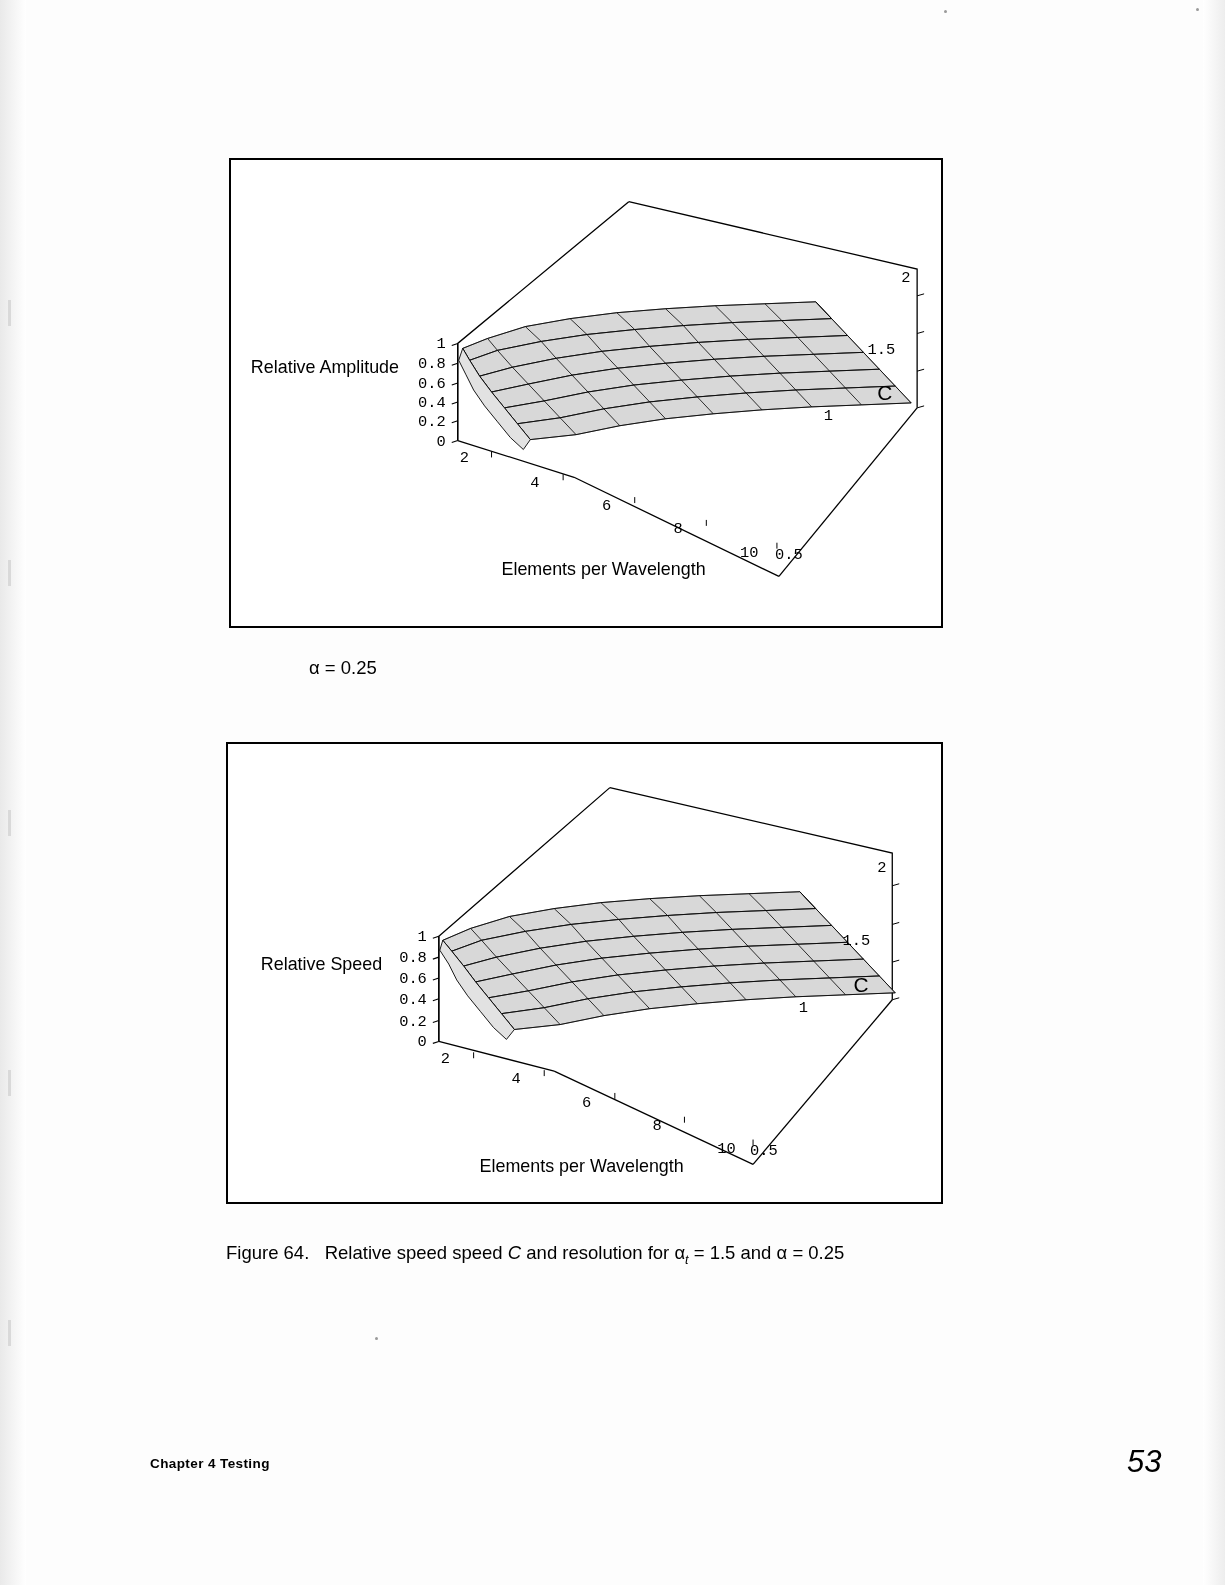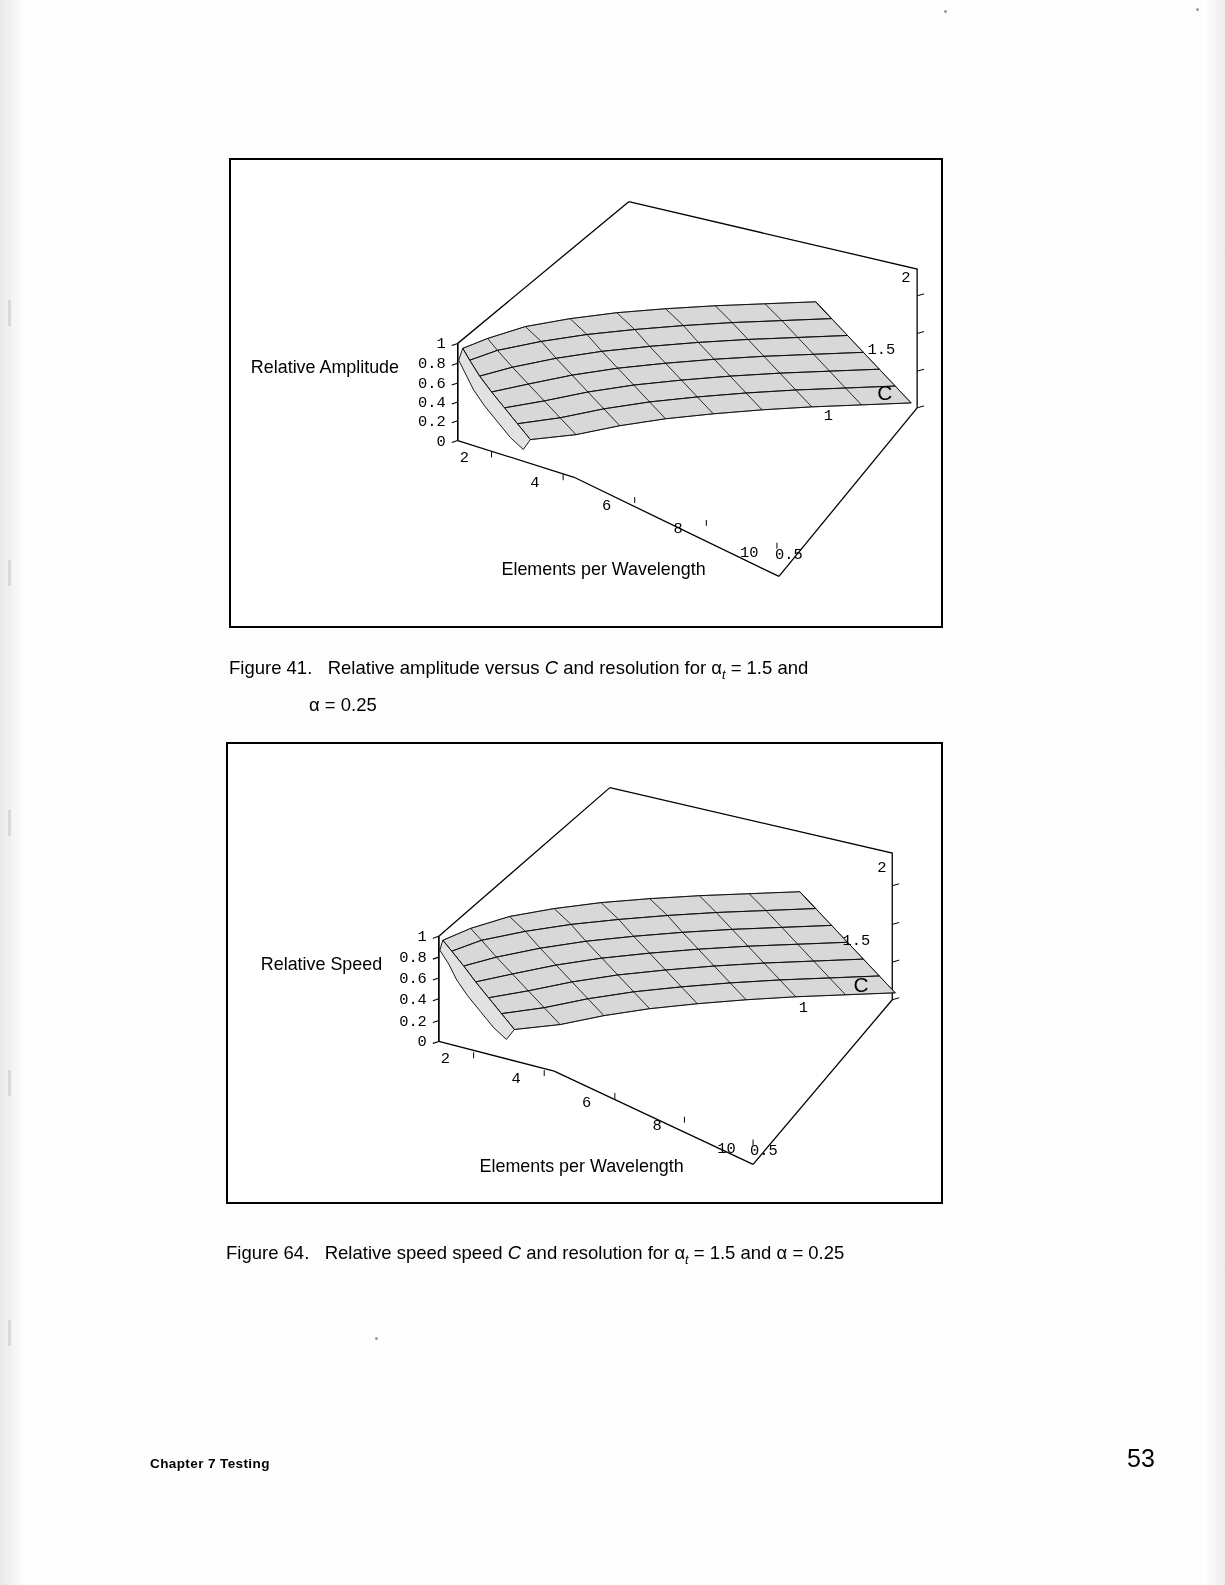--- a/index.html
+++ b/index.html
@@ -86,21 +86,22 @@
   #footer-chapter {
     position: absolute;
     left: 150px; top: 1456px;
     font-size: 13.5px;
     font-weight: bold;
     letter-spacing: 0.4px;
   }
   #page-number {
     position: absolute;
     left: 1127px; top: 1444px;
-    font-size: 25px;
+    font-size: 31px;
+    font-style: italic;
   }
 
   
   .tickfont { font-family: "Liberation Mono", monospace; }
   .labelfont { font-family: "Liberation Sans", sans-serif; }
 </style>
 </head>
 <body>
 
 <div class="page">
@@ -210,28 +211,20 @@
       <text class="tickfont" x="596" y="262" font-size="15.5">1</text>
       <text class="tickfont" x="547" y="402" font-size="15.5">0.5</text>
 
       <text class="labelfont" x="20" y="215" font-size="18" font-weight="400">Relative Amplitude</text>
       <text class="labelfont" x="272" y="419" font-size="18">Elements per Wavelength</text>
       <text class="labelfont" x="650" y="242" font-size="21">C</text>
     </svg>
   </div>
 
   <div class="caption" id="caption-41">
-    <div class="line1">
-      <span>Figure 41.</span>
-      &nbsp;&nbsp;<span>Relative amplitude versus</span>
-      <span class="cap-italic">C</span>
-      <span>and resolution for</span>
-      <span>α</span><span class="sub">t</span>
-      <span>= 1.5 and</span>
-    </div>
     <div class="line2">
       <span>α</span>
       <span>= 0.25</span>
     </div>
   </div>
 
   <div class="figure-box" id="figure-42-box">
     <svg class="plot-svg" viewBox="0 0 717 462" preserveAspectRatio="none">
       <g fill="none" stroke="#000" stroke-width="1.3">
         <polyline points="384,44 668,110 668,258"></polyline>
@@ -332,16 +325,16 @@
       &nbsp;&nbsp;<span>Relative speed speed</span>
       <span class="cap-italic">C</span>
       <span>and resolution for</span>
       <span>α</span><span class="sub">t</span>
       <span>= 1.5 and</span>
       <span>α</span>
       <span>= 0.25</span>
     </div>
   </div>
 
-  <div id="footer-chapter">Chapter 7   Testing</div>
+  <div id="footer-chapter">Chapter 4   Testing</div>
   <div id="page-number">53</div>
 
 </div>
 
 </body></html>

